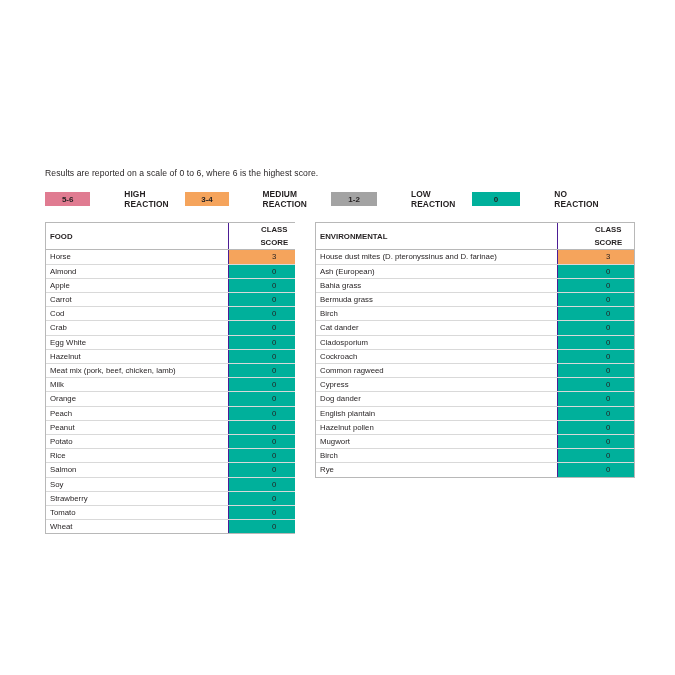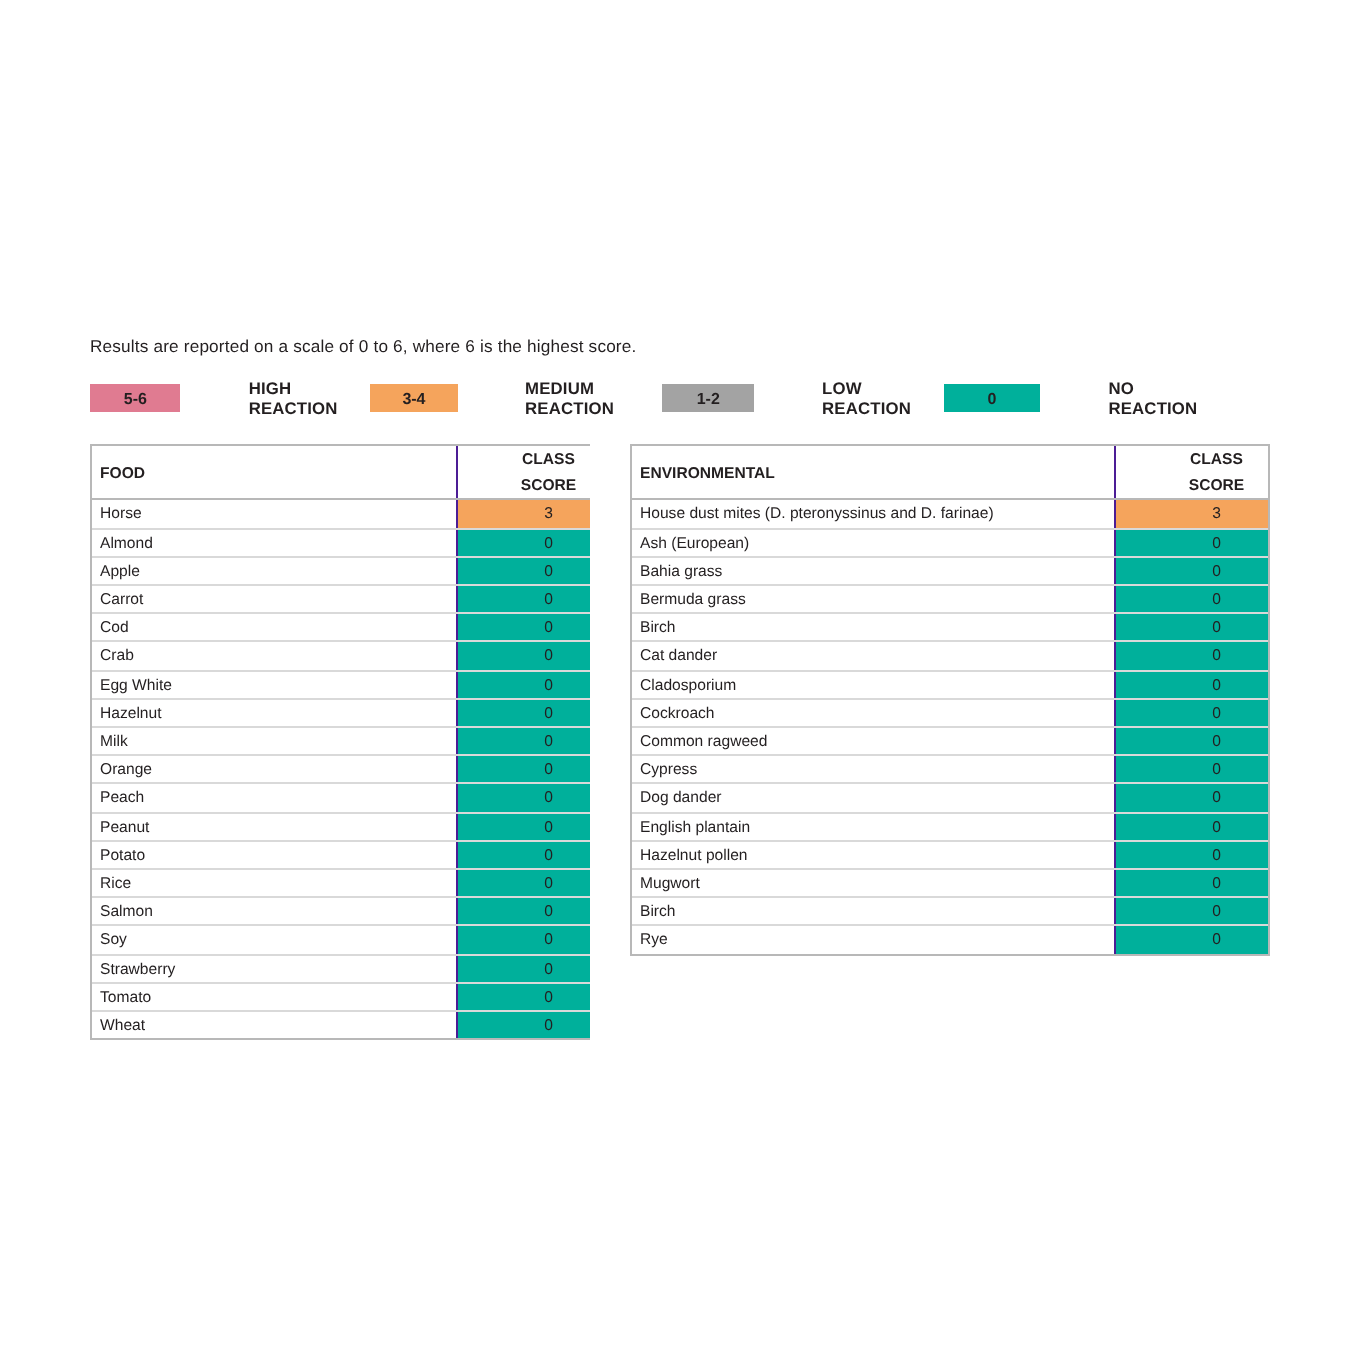--- a/index.html
+++ b/index.html
@@ -185,20 +185,24 @@
               </tr>
               <tr>
                 <td class="col-name">Egg White</td>
                 <td class="col-score score-0">0</td>
               </tr>
               <tr>
                 <td class="col-name">Hazelnut</td>
                 <td class="col-score score-0">0</td>
               </tr>
               <tr>
+                <td class="col-name">Meat mix (pork, beef, chicken, lamb)</td>
+                <td class="col-score score-0">0</td>
+              </tr>
+              <tr>
                 <td class="col-name">Milk</td>
                 <td class="col-score score-0">0</td>
               </tr>
               <tr>
                 <td class="col-name">Orange</td>
                 <td class="col-score score-0">0</td>
               </tr>
               <tr>
                 <td class="col-name">Peach</td>
                 <td class="col-score score-0">0</td>

